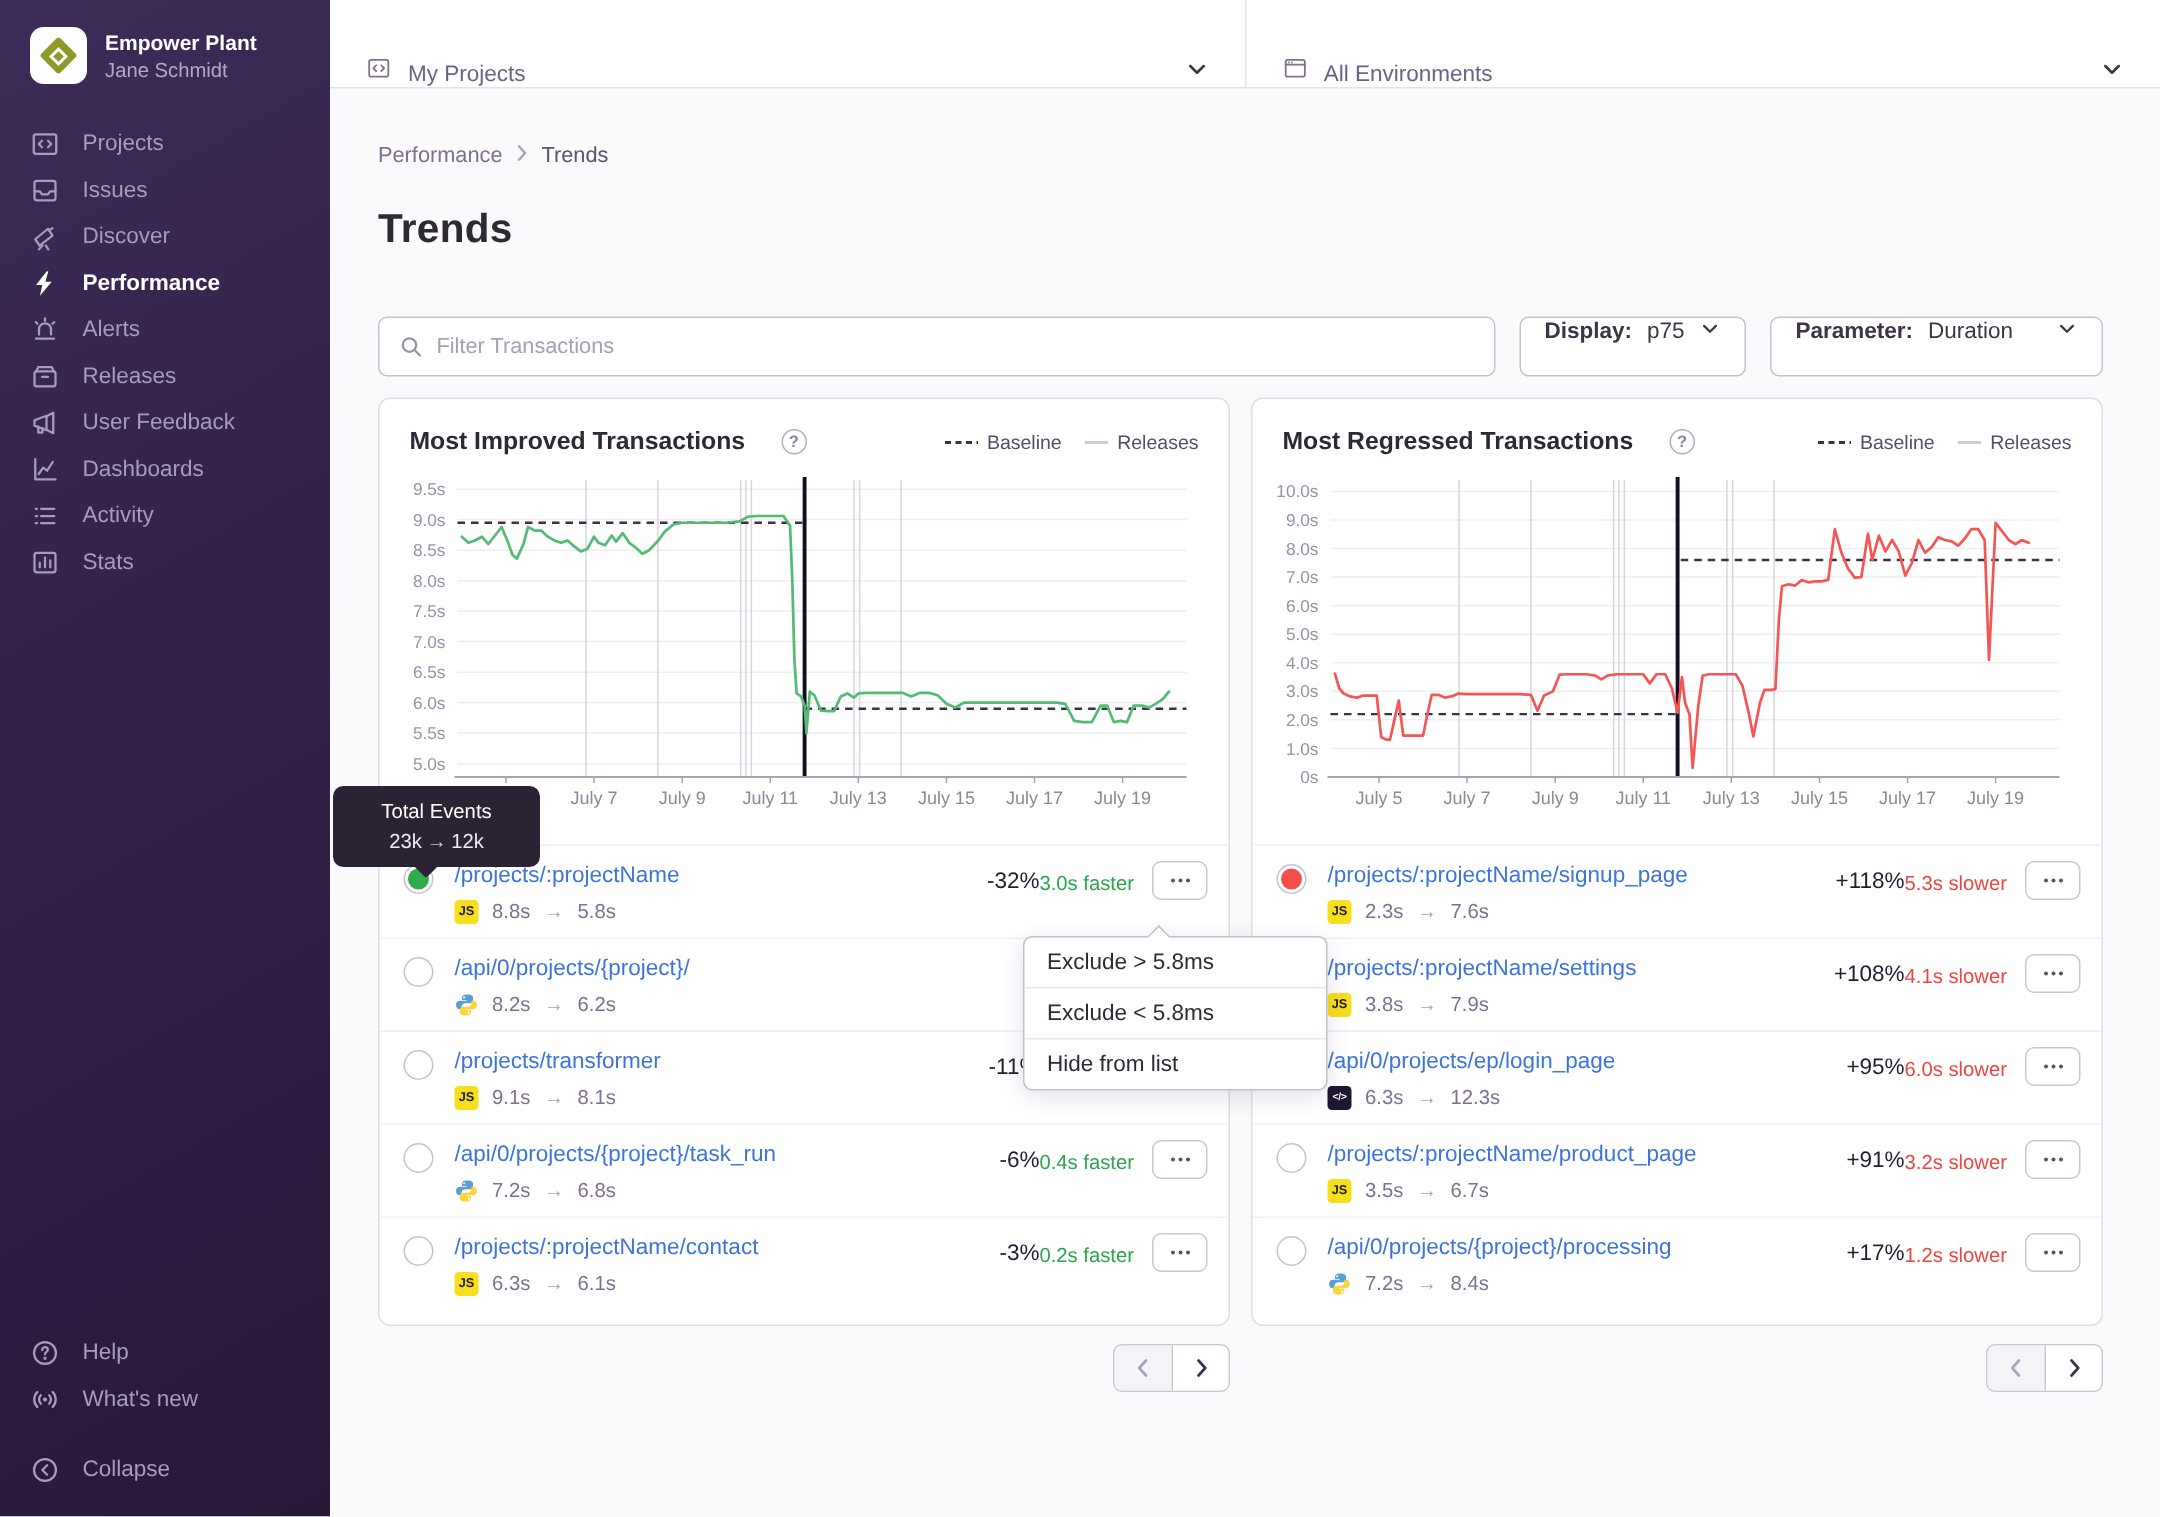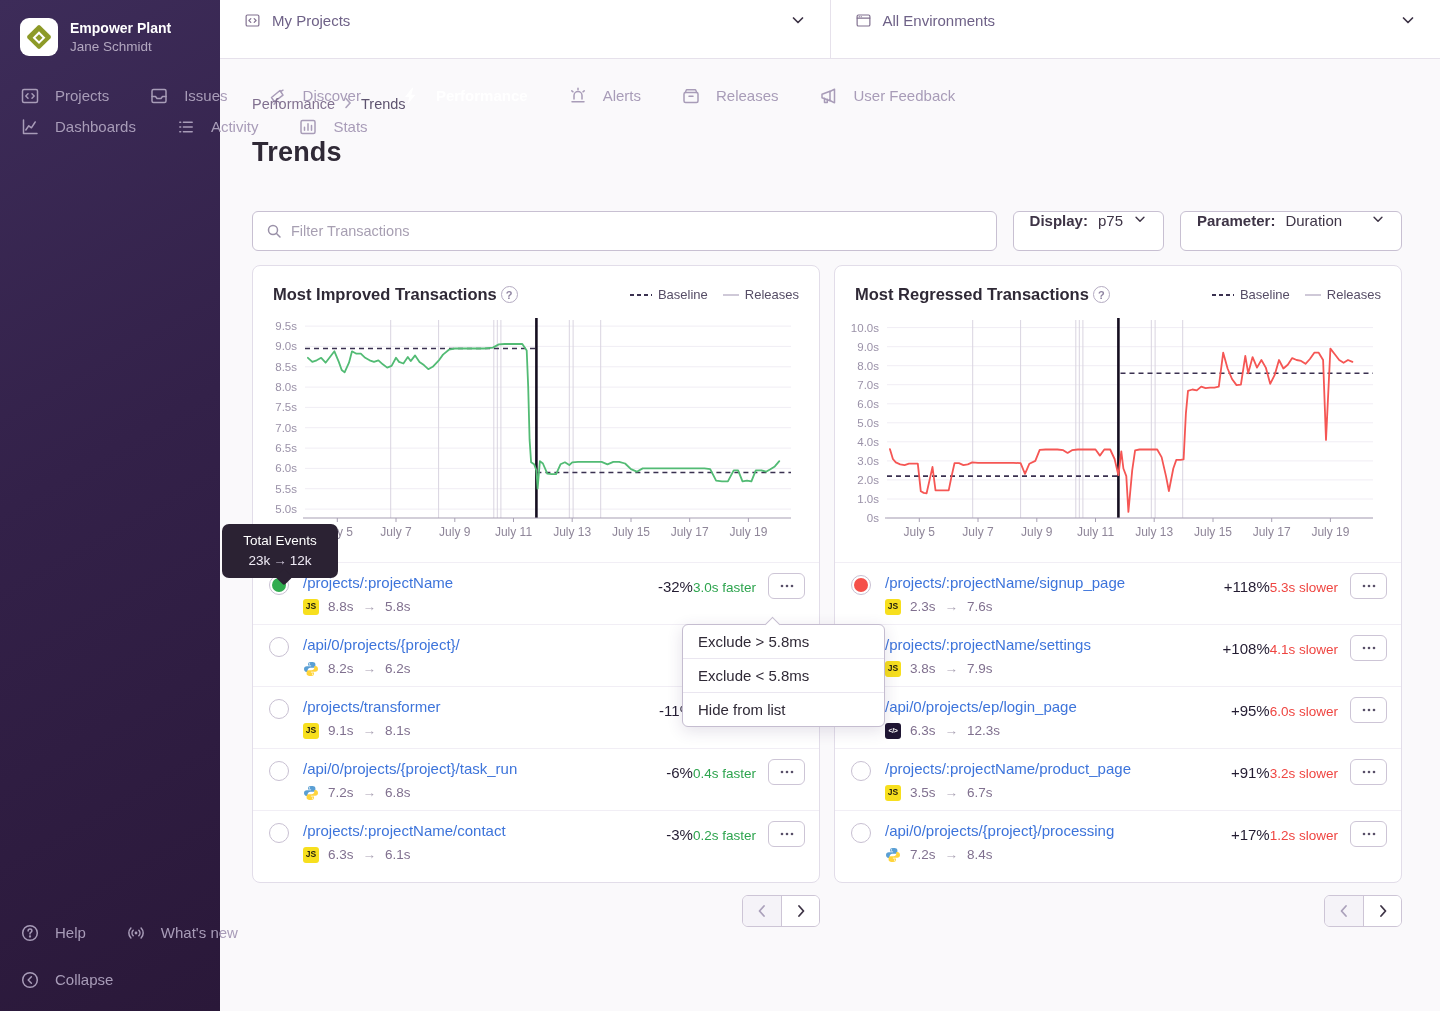--- a/index.html
+++ b/index.html
@@ -11,33 +11,33 @@
   .sidebar{position:absolute;left:0;top:0;width:220px;height:100%;
     background:linear-gradient(150deg,#3d2c59 0%,#332149 45%,#2a1839 100%);
     display:flex;flex-direction:column;color:#a89cb8}
   .org{display:flex;gap:12px;padding:18px 16px 24px 20px;align-items:center;cursor:pointer}
   .logo{width:38px;height:38px;background:#fff;border-radius:9px;position:relative;flex:0 0 auto}
   .logo-diamond{position:absolute;left:10px;top:10px;width:18px;height:18px;background:#8d9a27;transform:rotate(45deg);border-radius:2px}
   .logo-ring{position:absolute;left:4.5px;top:4.5px;width:9px;height:9px;background:#fff}
   .logo-core{position:absolute;left:2px;top:2px;width:5px;height:5px;background:#8d9a27}
   .org-name{font-weight:700;color:#fff;font-size:14px;line-height:17px}
   .org-user{color:#b3a8c0;font-size:13.5px;margin-top:2px}
-  .nav{display:flex;flex-direction:row}
+  .nav{display:flex;flex-direction:column}
   .nav-item{display:flex;align-items:center;gap:15px;padding:5.5px 20px;font-size:15px;color:#a89cb8;cursor:pointer;white-space:nowrap}
   .nav-item .icon{width:20px;height:20px;display:flex;align-items:center;justify-content:center;flex:0 0 auto}
   .nav-item svg{stroke:currentColor;fill:none;stroke-width:1.5;stroke-linecap:round;stroke-linejoin:round}
   .nav-item.active{color:#fff;font-weight:600}
   #nav-secondary{}
   #nav-tertiary{margin-top:26px}
   #nav-footer{margin-top:auto}
   #nav-collapse{margin:16px 0 16px}
 
   
   .topbar{position:absolute;left:220px;top:0;right:0;height:59px;background:#fff;border-bottom:1px solid #e6e1eb;display:flex}
-  .tb-control{flex:1;display:flex;align-items:flex-start;gap:11px;padding:12px 24px;color:#6e6187;font-size:15px;cursor:pointer}
+  .tb-control{flex:1;display:flex;align-items:flex-end;gap:11px;padding:0 24px;color:#6e6187;font-size:15px;cursor:pointer}
   .tb-control + .tb-control{border-left:1px solid #e6e1eb}
   .tb-control svg{stroke:#80708f;fill:none;stroke-width:1.4;stroke-linecap:round;stroke-linejoin:round}
   .tb-spacer{flex:1}
 
   
   main{position:absolute;left:220px;top:60px;right:0;bottom:0;padding:36px 38px 0 32px}
   .breadcrumb{display:flex;align-items:center;gap:9px;font-size:14.5px;color:#80708f}
   .bc-sep svg{stroke:#aca3bb;fill:none;stroke-width:1.6;stroke-linecap:round}
   .bc-current{color:#5d536f}
   h1{font-size:27px;font-weight:600;color:#2f2936;margin-top:25px;letter-spacing:.2px}
@@ -48,21 +48,21 @@
   .search input::placeholder{color:#a79fb2}
   .dd-btn{height:40px;border:1px solid #c8c0d2;border-radius:6px;background:#fff;display:flex;align-items:flex-start;gap:10px;padding:0 16px;font-size:15px;color:#3e3446;cursor:pointer;white-space:nowrap}
   .dd-btn b{font-weight:700}
   .dd-btn svg,.tb-control .chev svg{stroke:#3e3446;fill:none;stroke-width:1.7;stroke-linecap:round;stroke-linejoin:round}
   .dd-btn.param{min-width:222px;justify-content:flex-start}
   .dd-btn.param svg{margin-left:auto}
 
   
   .cards{display:flex;gap:14px;margin-top:14px}
   .card{width:568px;background:#fff;border:1px solid #e2dde9;border-radius:8px}
-  .card-head{display:flex;align-items:center;padding:19px 20px 2px;gap:4px}
+  .card-head{display:flex;align-items:center;padding:19px 20px 2px;gap:24px}
   .card-title{font-size:16.5px;font-weight:600;color:#2f2936}
   .help-icon{width:17px;height:17px;border:1.5px solid #b4abc2;border-radius:50%;color:#8f84a1;font-size:11px;font-weight:700;display:flex;align-items:center;justify-content:center;cursor:pointer}
   .legend{margin-left:auto;display:flex;gap:15px;align-items:center;font-size:13px;color:#564d66}
   .legend-item{display:flex;align-items:center;gap:6px}
   .chart{padding:6px 12px 14px 6px}
   .tx-list{padding-bottom:10px}
   .tx-row{display:flex;align-items:flex-start;padding:10px 14px 10px 16px;border-top:1px solid #f1eef5;height:62px}
   .radio{width:20px;height:20px;border-radius:50%;border:1px solid #c8c0d2;margin-right:14px;margin-top:2px;background:#fff;position:relative;cursor:pointer;flex:0 0 auto}
   .radio.sel::after{content:"";position:absolute;inset:2px;border-radius:50%;background:var(--dot)}
   .tx-main{flex:1;min-width:0}
@@ -90,21 +90,21 @@
   .pager button.disabled svg{stroke:#aba1bb}
   .pager button + button{border-left:1px solid #cdc5d6}
 
   
   .menu{position:absolute;left:682px;top:624px;width:203px;background:#fff;border:1px solid #c5bdd0;border-radius:6px;box-shadow:0 4px 16px rgba(64,42,98,.14);z-index:20}
   .menu::before{content:"";position:absolute;top:-6px;left:84px;width:10px;height:10px;background:#fff;border-left:1px solid #c5bdd0;border-top:1px solid #c5bdd0;transform:rotate(45deg)}
   .menu-item{padding:8px 15px;font-size:15px;color:#2f2936;cursor:pointer}
   .menu-item + .menu-item{border-top:1px solid #eae6f0}
 
   
-  .tooltip{position:absolute;left:222px;top:524px;width:116px;background:#2b2233;color:#fff;border-radius:7px;padding:9px 6px 10px;text-align:center;z-index:15}
+  .tooltip{position:absolute;left:222px;top:524px;width:138px;background:#2b2233;color:#fff;border-radius:7px;padding:9px 6px 10px;text-align:center;z-index:15}
   .tooltip::after{content:"";position:absolute;bottom:-5px;left:56px;width:12px;height:12px;background:#2b2233;transform:rotate(45deg);border-radius:2px}
   .tt-title{font-size:13.5px;font-weight:500}
   .tt-vals{font-size:13.5px;margin-top:5px;color:#efeaf5}
   .tt-vals .meta-arrow{color:#cfc7da;padding:0 3px}
 </style>
 </head>
 <body>
 
 <div class="page">
 

